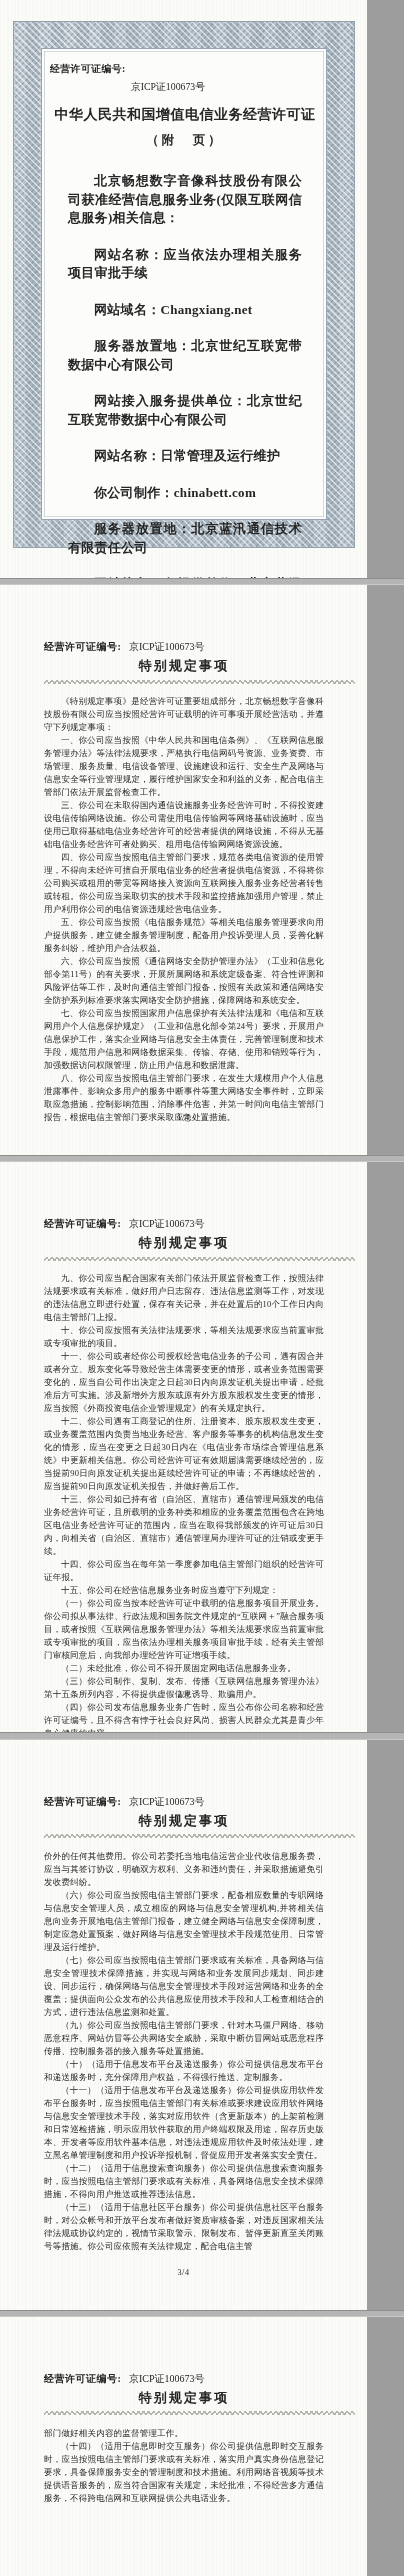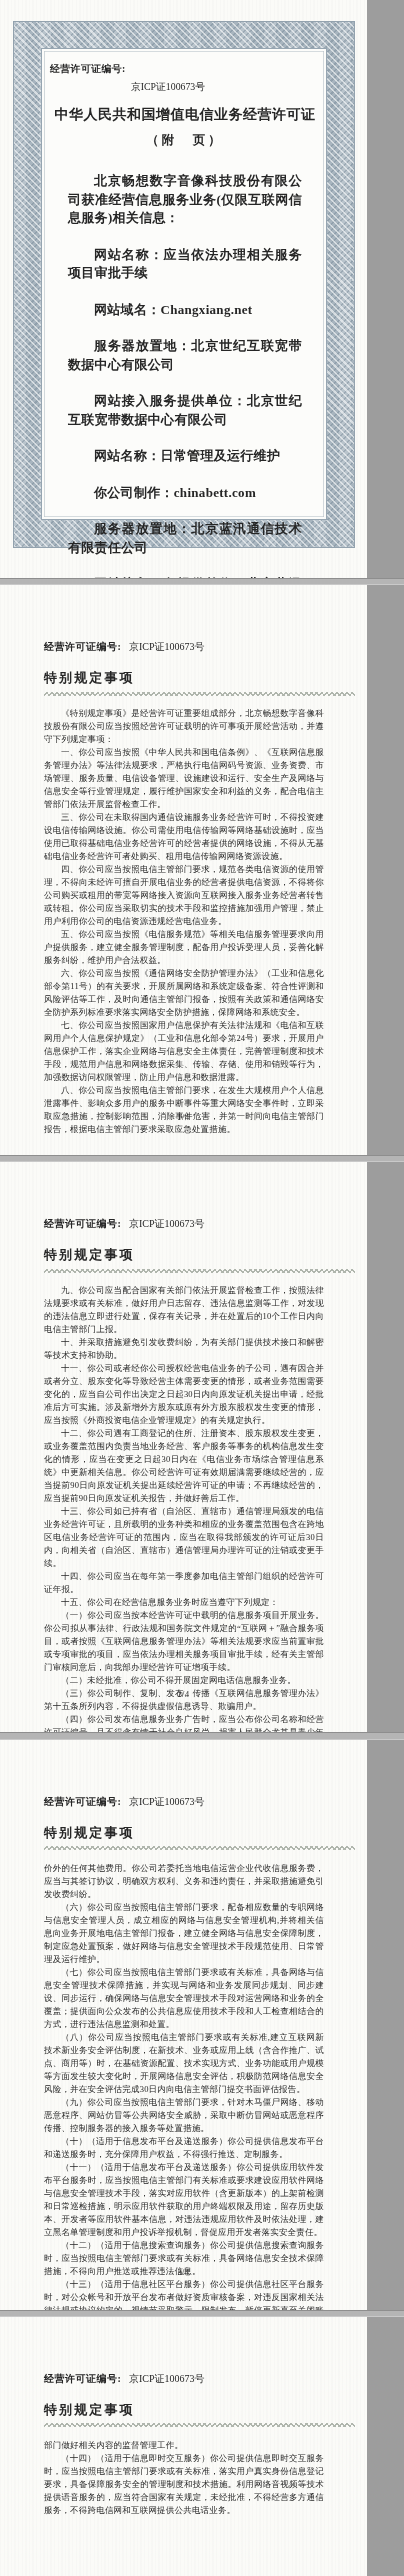--- a/index.html
+++ b/index.html
@@ -26,21 +26,21 @@
   .p1-body{margin-top:23px;}
   .p1-body p{font-size:13px;line-height:18.5px;margin:18px;text-indent:2em;text-align:justify;letter-spacing:0.3px;font-weight:bold;}
 
   
   .prov{height:570px;}
   #p5{height:567px;}
   .prov-inner{position:absolute;left:44px;right:43px;top:0;}
   .prov-label-row{margin-top:55px;font-size:10px;}
   .prov-label{font-weight:bold;letter-spacing:0.5px;}
   .prov-no{margin-left:5.2px;}
-  .prov-title{font-size:13px;font-weight:bold;letter-spacing:2.1px;margin-top:15px;}
+  .prov-title{font-size:13px;font-weight:bold;text-align:center;letter-spacing:2.1px;margin-top:3px;}
   .zigzag{height:4.1px;width:311px;margin:4.6px auto 0;opacity:.75;
     background:
       repeating-linear-gradient(45deg,#97a095 0 1.3px,rgba(0,0,0,0) 1.3px 3.6px),
       repeating-linear-gradient(-45deg,#97a095 0 1.3px,rgba(0,0,0,0) 1.3px 3.6px);}
   .prov-body{margin-top:11.3px;}
   .prov-body p{font-size:8.5px;line-height:13px;margin:0;text-indent:2em;text-align:justify;letter-spacing:0.2px;}
   .prov-body p.noindent{text-indent:0;}
   .page-num{position:absolute;left:0;right:0;text-align:center;font-size:8.2px;letter-spacing:0.5px;
     font-family:"Liberation Serif","DejaVu Serif",serif;}
   .num-low{bottom:33px;}
@@ -107,21 +107,21 @@
   <div class="page prov">
     <div class="prov-inner">
       <div class="prov-label-row">
         <span class="prov-label">经营许可证编号:</span>
         <span class="prov-no">京ICP证100673号</span>
       </div>
       <div class="prov-title">特别规定事项</div>
       <div class="zigzag"></div>
       <div class="prov-body">
           <p>九、你公司应当配合国家有关部门依法开展监督检查工作，按照法律法规要求或有关标准，做好用户日志留存、违法信息监测等工作，对发现的违法信息立即进行处置，保存有关记录，并在处置后的10个工作日内向电信主管部门上报。</p>
-          <p>十、并采取措施避免引发收费纠纷，为有关部门提供技术接口和解密等技术支持和协助。</p>
+          <p>十、你公司应按照有关法律法规要求，等相关法规要求应当前置审批或专项审批的项目。</p>
           <p>十一、你公司或者经你公司授权经营电信业务的子公司，遇有因合并或者分立、股东变化等导致经营主体需要变更的情形，或者业务范围需要变化的，应当自公司作出决定之日起30日内向原发证机关提出申请，经批准后方可实施。涉及新增外方股东或原有外方股东股权发生变更的情形，应当按照《外商投资电信企业管理规定》的有关规定执行。</p>
           <p>十二、你公司遇有工商登记的住所、注册资本、股东股权发生变更，或业务覆盖范围内负责当地业务经营、客户服务等事务的机构信息发生变化的情形，应当在变更之日起30日内在《电信业务市场综合管理信息系统》中更新相关信息。你公司经营许可证有效期届满需要继续经营的，应当提前90日向原发证机关提出延续经营许可证的申请；不再继续经营的，应当提前90日向原发证机关报告，并做好善后工作。</p>
           <p>十三、你公司如已持有省（自治区、直辖市）通信管理局颁发的电信业务经营许可证，且所载明的业务种类和相应的业务覆盖范围包含在跨地区电信业务经营许可证的范围内，应当在取得我部颁发的许可证后30日内，向相关省（自治区、直辖市）通信管理局办理许可证的注销或变更手续。</p>
           <p>十四、你公司应当在每年第一季度参加电信主管部门组织的经营许可证年报。</p>
           <p>十五、你公司在经营信息服务业务时应当遵守下列规定：</p>
           <p>（一）你公司应当按本经营许可证中载明的信息服务项目开展业务。你公司拟从事法律、行政法规和国务院文件规定的“互联网＋”融合服务项目，或者按照《互联网信息服务管理办法》等相关法规要求应当前置审批或专项审批的项目，应当依法办理相关服务项目审批手续，经有关主管部门审核同意后，向我部办理经营许可证增项手续。</p>
           <p>（二）未经批准，你公司不得开展固定网电话信息服务业务。</p>
           <p>（三）你公司制作、复制、发布、传播《互联网信息服务管理办法》第十五条所列内容，不得提供虚假信息诱导、欺骗用户。</p>
           <p>（四）你公司发布信息服务业务广告时，应当公布你公司名称和经营许可证编号，且不得含有悖于社会良好风尚、损害人民群众尤其是青少年身心健康的内容。</p>
           <p>（五）你公司向用户收费应当做到准确、合理，不得向用户收取信息服务项目中明码标</p>
@@ -137,21 +137,20 @@
       <div class="prov-label-row">
         <span class="prov-label">经营许可证编号:</span>
         <span class="prov-no">京ICP证100673号</span>
       </div>
       <div class="prov-title">特别规定事项</div>
       <div class="zigzag"></div>
       <div class="prov-body">
           <p class="noindent">价外的任何其他费用。你公司若委托当地电信运营企业代收信息服务费，应当与其签订协议，明确双方权利、义务和违约责任，并采取措施避免引发收费纠纷。</p>
           <p>（六）你公司应当按照电信主管部门要求，配备相应数量的专职网络与信息安全管理人员，成立相应的网络与信息安全管理机构,并将相关信息向业务开展地电信主管部门报备，建立健全网络与信息安全保障制度，制定应急处置预案，做好网络与信息安全管理技术手段规范使用、日常管理及运行维护。</p>
           <p>（七）你公司应当按照电信主管部门要求或有关标准，具备网络与信息安全管理技术保障措施，并实现与网络和业务发展同步规划、同步建设、同步运行，确保网络与信息安全管理技术手段对运营网络和业务的全覆盖；提供面向公众发布的公共信息应使用技术手段和人工检查相结合的方式，进行违法信息监测和处置。</p>
-          <p>（八）你公司应当按照电信主管部门要求或有关标准,建立互联网新技术新业务安全评估制度，在新技术、业务或应用上线（含合作推广、试点、商用等）时，在基础资源配置、技术实现方式、业务功能或用户规模等方面发生较大变化时，开展网络信息安全评估，积极防范网络信息安全风险，并在安全评估完成30日内向电信主管部门提交书面评估报告。</p>
           <p>（九）你公司应当按照电信主管部门要求，针对木马僵尸网络、移动恶意程序、网站仿冒等公共网络安全威胁，采取中断仿冒网站或恶意程序传播、控制服务器的接入服务等处置措施。</p>
           <p>（十）（适用于信息发布平台及递送服务）你公司提供信息发布平台和递送服务时，充分保障用户权益，不得强行推送、定制服务。</p>
           <p>（十一）（适用于信息发布平台及递送服务）你公司提供应用软件发布平台服务时，应当按照电信主管部门有关标准或要求建设应用软件网络与信息安全管理技术手段，落实对应用软件（含更新版本）的上架前检测和日常巡检措施，明示应用软件获取的用户终端权限及用途，留存历史版本、开发者等应用软件基本信息，对违法违规应用软件及时依法处理，建立黑名单管理制度和用户投诉举报机制，督促应用开发者落实安全责任。</p>
           <p>（十二）（适用于信息搜索查询服务）你公司提供信息搜索查询服务时，应当按照电信主管部门要求或有关标准，具备网络信息安全技术保障措施，不得向用户推送或推荐违法信息。</p>
           <p>（十三）（适用于信息社区平台服务）你公司提供信息社区平台服务时，对公众帐号和开放平台发布者做好资质审核备案，对违反国家相关法律法规或协议约定的，视情节采取警示、限制发布、暂停更新直至关闭账号等措施。你公司应依照有关法律规定，配合电信主管</p>
         </div>
     </div>
     <div class="page-num num-low">3/4</div>
   </div>
 

